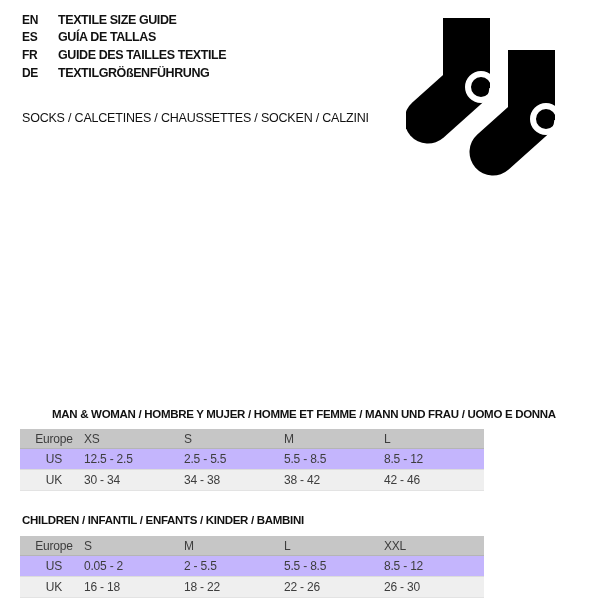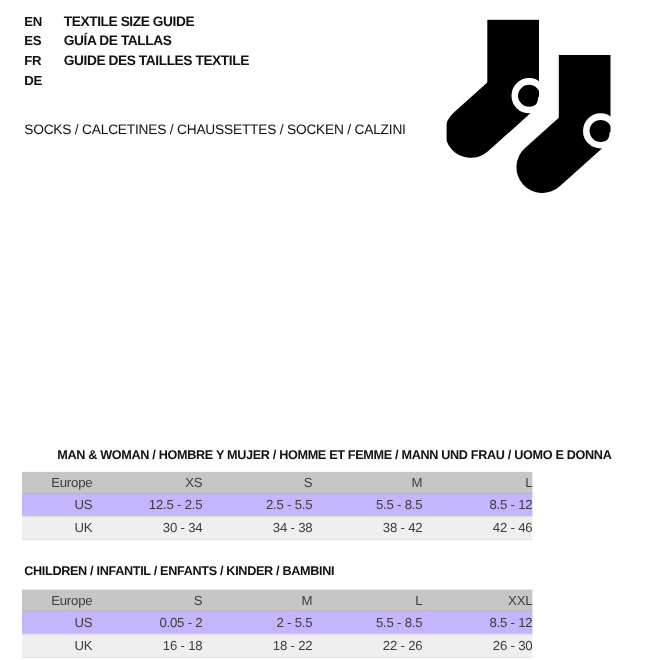--- a/index.html
+++ b/index.html
@@ -46,41 +46,42 @@
   .table-2 { top:536px; }
 
   .t-row {
     display:flex; align-items:center; box-sizing:border-box;
     height:21px; font-size:12px; color:#3d3d3d; letter-spacing:-0.2px;
   }
   .t-row.header { background:#c6c6c6; height:20px; border-bottom:1px solid #b5b5b5; }
   .t-row.row-us { background:#c4b5fd; border-bottom:1px solid #dcdcdc; }
   .t-row.row-uk { background:#efefef; border-bottom:1px solid #e3e3e3; }
 
-  .cell-label { width:64px; padding-left:4px; box-sizing:border-box; text-align:right; }
-  .cell { width:100px; text-align:right; }
+  .cell-label { width:64px; padding-left:4px; box-sizing:border-box; text-align:center; }
+  .cell { width:100px; text-align:left; }
 </style>
 </head>
 <body>
 
 <div class="lang-block">
   <div class="lang-row">
     <span class="lang-code">EN</span>
     <span class="lang-label">TEXTILE SIZE GUIDE</span>
   </div>
   <div class="lang-row">
     <span class="lang-code">ES</span>
     <span class="lang-label">GUÍA DE TALLAS</span>
   </div>
   <div class="lang-row">
     <span class="lang-code">FR</span>
     <span class="lang-label">GUIDE DES TAILLES TEXTILE</span>
   </div>
   <div class="lang-row">
     <span class="lang-code">DE</span>
+    <span class="lang-label">TEXTILGRÖßENFÜHRUNG</span>
   </div>
 </div>
 
 <div class="category-line">SOCKS / CALCETINES / CHAUSSETTES / SOCKEN / CALZINI</div>
 
 <svg class="socks-svg" width="158" height="172" viewBox="0 0 158 172" aria-hidden="true">
   <g>
     <rect x="37" y="10" width="47" height="70" fill="#000"></rect>
     <line x1="60" y1="78" x2="22" y2="112" stroke="#000" stroke-width="47" stroke-linecap="round"></line>
     <circle cx="75" cy="79" r="13" fill="none" stroke="#fff" stroke-width="6"></circle>

